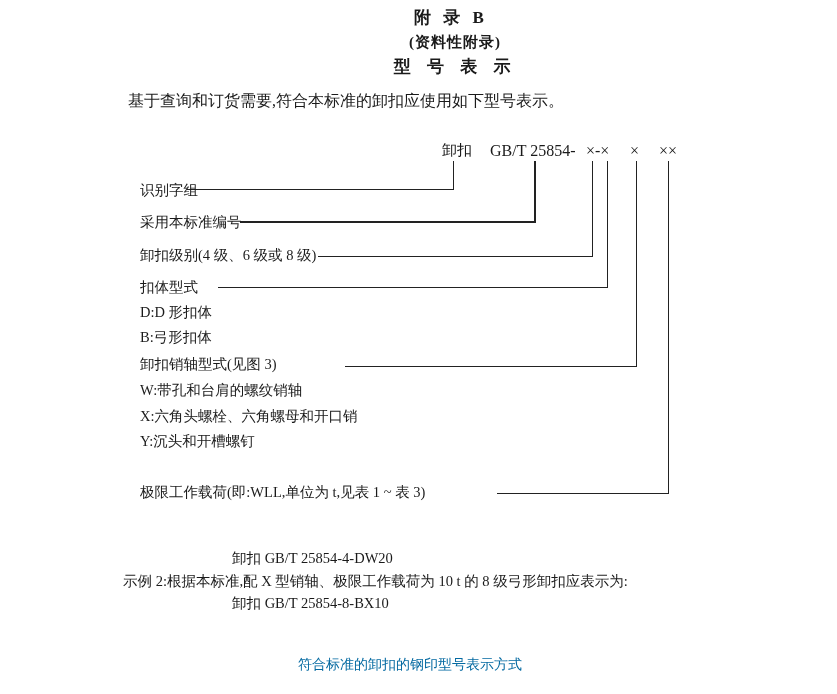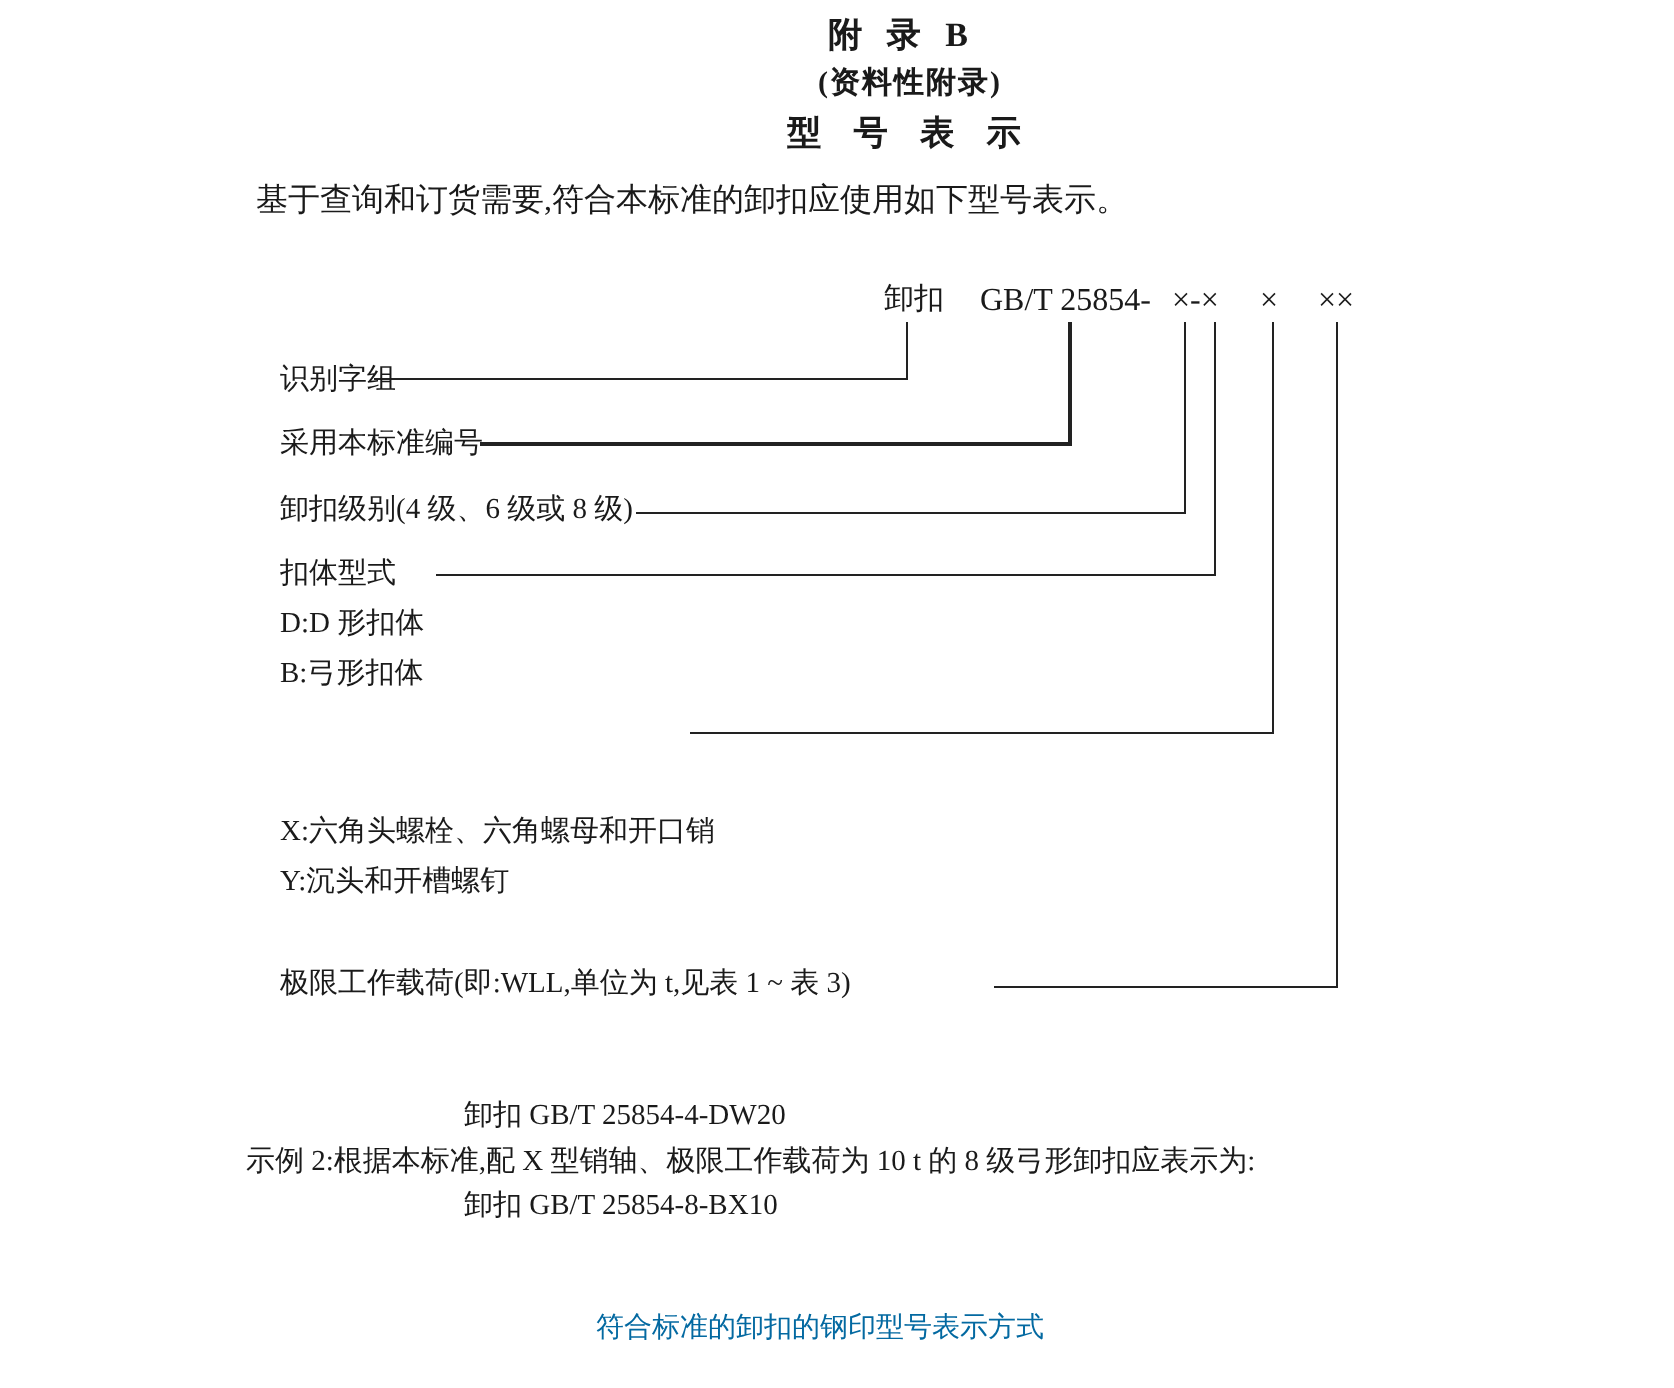--- a/index.html
+++ b/index.html
@@ -94,20 +94,22 @@
   <div class="conn c4"></div>
   <div class="conn c5"></div>
   <div class="conn c6"></div>
 
   <div class="abs lbl lb1">识别字组</div>
   <div class="abs lbl lb2">采用本标准编号</div>
   <div class="abs lbl lb3">卸扣级别(4 级、6 级或 8 级)</div>
   <div class="abs lbl lb4">扣体型式</div>
   <div class="abs lbl lb5">D:D 形扣体</div>
   <div class="abs lbl lb6">B:弓形扣体</div>
+  <div class="abs lbl lb7">卸扣销轴型式(见图 3)</div>
+  <div class="abs lbl lb8">W:带孔和台肩的螺纹销轴</div>
   <div class="abs lbl lb9">X:六角头螺栓、六角螺母和开口销</div>
   <div class="abs lbl lb10">Y:沉头和开槽螺钉</div>
   <div class="abs lbl lb12">极限工作载荷(即:WLL,单位为 t,见表 1 ~ 表 3)</div>
 
   <div class="abs ex exc1">卸扣 GB/T 25854-4-DW20</div>
   <div class="abs ex ex2">示例 2:根据本标准,配 X 型销轴、极限工作载荷为 10 t 的 8 级弓形卸扣应表示为:</div>
   <div class="abs ex exc2">卸扣 GB/T 25854-8-BX10</div>
 
   <div class="abs caption">符合标准的卸扣的钢印型号表示方式</div>
 

